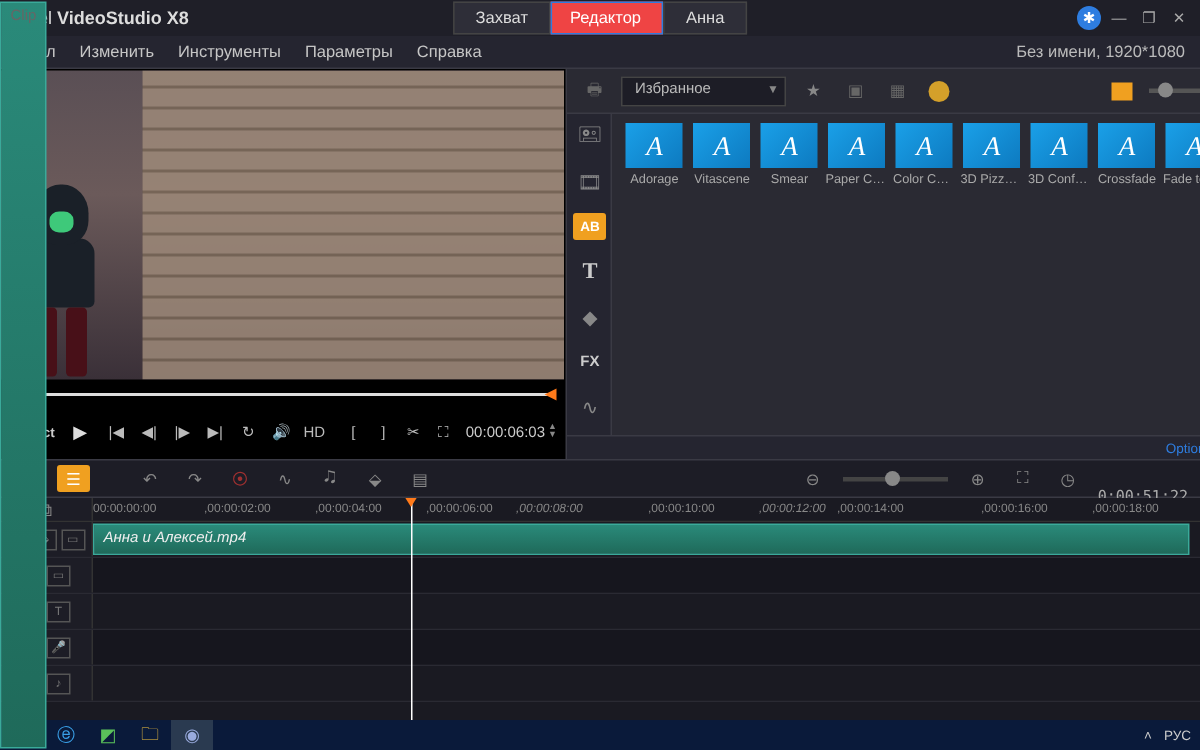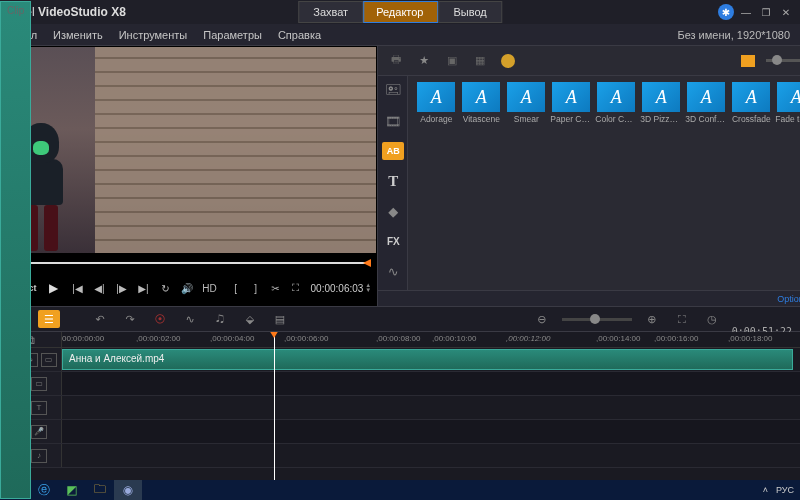--- a/index.html
+++ b/index.html
@@ -5,21 +5,21 @@
 * { margin: 0; padding: 0; box-sizing: border-box; font-family: "Segoe UI", Tahoma, sans-serif; }
 body { background: #000; width: 800px; height: 500px; overflow: hidden; color: #ccc; font-size: 11px; }
 .app { display: flex; flex-direction: column; width: 100%; height: 480px; background: #2a2a33; }
 
 
 .titlebar { height: 24px; background: #1f1f28; display: flex; align-items: center; padding: 0 6px; }
 .titlebar .logo { color: #ddd; font-size: 12px; font-weight: normal; }
 .titlebar .logo b { font-weight: 600; }
 .titlebar .tabs { position: absolute; left: 50%; transform: translateX(-50%); display: flex; gap: 0; }
 .titlebar .tab { padding: 4px 14px; font-size: 11px; color: #ddd; background: #2e2e38; border: 1px solid #444; cursor: pointer; }
-.titlebar .tab.active { background: #a16207; color: #fff; border-color: #2e7de0; padding-left: 12px; }
+.titlebar .tab.active { background: #ef4444; color: #fff; border-color: #2e7de0; padding-left: 12px; }
 .titlebar .wincontrols { margin-left: auto; display: flex; align-items: center; gap: 4px; }
 .winbtn { width: 16px; height: 14px; color: #aaa; font-size: 10px; display:flex; align-items:center; justify-content:center; cursor:pointer; }
 .winbtn.badge { width: 16px; height: 16px; border-radius: 50%; background: #2e7de0; color:#fff; }
 
 
 .menubar { height: 22px; background: #252530; display: flex; align-items: center; padding: 0 10px; gap: 16px; border-bottom: 1px solid #3a3a44; }
 .menubar span { color: #c6c6c6; cursor: pointer; }
 .menubar .proj-info { margin-left: auto; color: #bbb; text-align: center; }
 
 
@@ -112,21 +112,21 @@
 <div class="app">
 
   <div class="titlebar">
     <span class="logo">
       <span>Corel</span>
       <b>VideoStudio X8</b>
     </span>
     <div class="tabs">
       <div class="tab">Захват</div>
       <div class="tab active">Редактор</div>
-      <div class="tab">Вывод</div>
+      <div class="tab">Анна</div>
     </div>
     <div class="wincontrols">
       <div class="winbtn badge">✱</div>
       <div class="winbtn">—</div>
       <div class="winbtn">❐</div>
       <div class="winbtn">✕</div>
     </div>
   </div>
 
   <div class="menubar">
@@ -184,20 +184,21 @@
               <span>▲</span>
               <span>▼</span>
             </span>
         </div>
       </div>
     </div>
 
     <div class="library">
       <div class="lib-top">
         <div class="toolbtn">🖶</div>
+        <div class="dropdown">Избранное</div>
         <div class="toolbtn star">★</div>
         <div class="toolbtn">▣</div>
         <div class="toolbtn">▦</div>
         <div class="toolbtn">
             <div class="gold-dot"></div>
           </div>
         <div class="sep"></div>
         <div class="toolbtn">
             <div class="viewgrid"></div>
           </div>
@@ -287,36 +288,36 @@
     <div class="ruler-row">
       <div class="track-head">
           <span class="eb-icon">⧉</span>
         </div>
       <div class="ruler">
         <div class="playhead"></div>
       <div class="tick" style="left: 0px;">00:00:00:00</div>
           <div class="tick" style="left: 74px;">,00:00:02:00</div>
           <div class="tick" style="left: 148px;">,00:00:04:00</div>
           <div class="tick" style="left: 222px;">,00:00:06:00</div>
-          <div class="tick" style="left: 314px;">,00:00:08:00</div>
+          <div class="tick" style="left: 282px; font-style: italic;">,00:00:08:00</div>
           <div class="tick" style="left: 370px;">,00:00:10:00</div>
           <div class="tick" style="left: 444px; font-style: italic;">,00:00:12:00</div>
-          <div class="tick" style="left: 534px;">,00:00:14:00</div>
+          <div class="tick" style="left: 496px;">,00:00:14:00</div>
           <div class="tick" style="left: 592px;">,00:00:16:00</div>
           <div class="tick" style="left: 666px;">,00:00:18:00</div>
         </div>
     </div>
     <div class="track-row">
       <div class="track-head">
         <span class="arrow">▸<br>▾</span>
         <span class="trkicon">⬙</span>
         <span class="trkicon">▭</span>
       </div>
       <div class="track-body">
-        <div class="clip" style="width:99%;">Анна и Алексей.mp4</div>
+        <div class="clip" style="width:99%;font-style:italic;">Анна и Алексей.mp4</div>
       </div>
     </div>
     <div class="track-row alt">
       <div class="track-head">
           <span class="arrow">▸<br>▾</span>
           <span class="trkicon">▭</span>
         </div>
       <div class="track-body"></div>
     </div>
     <div class="track-row">

